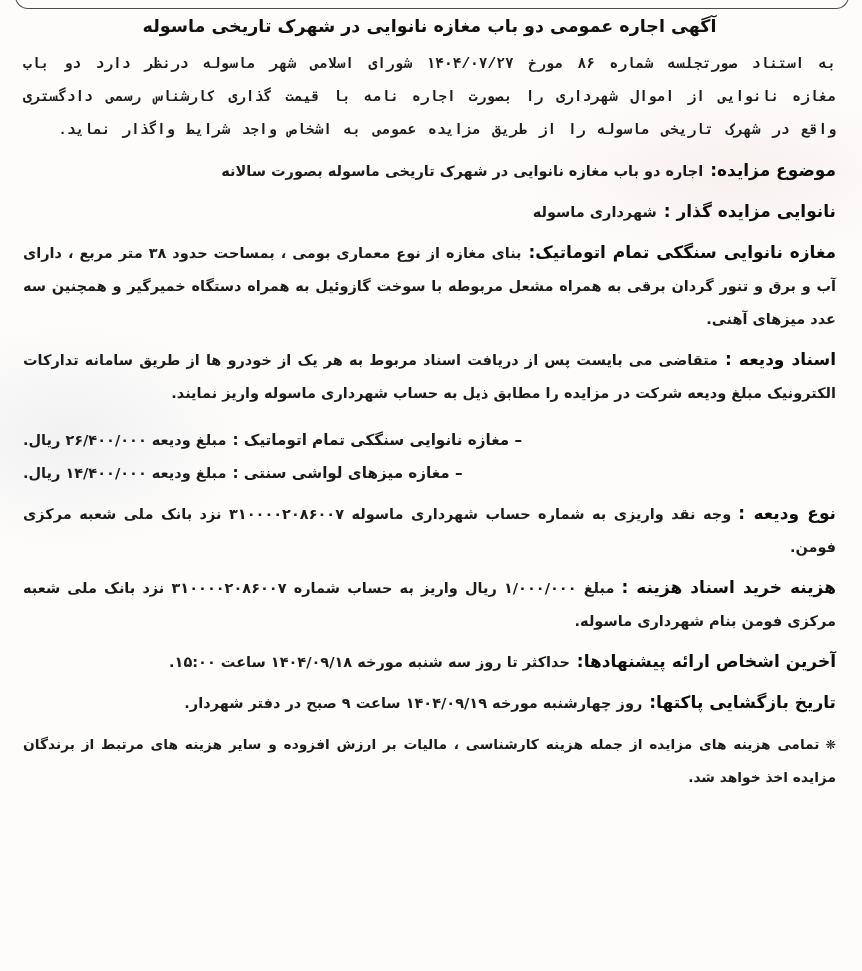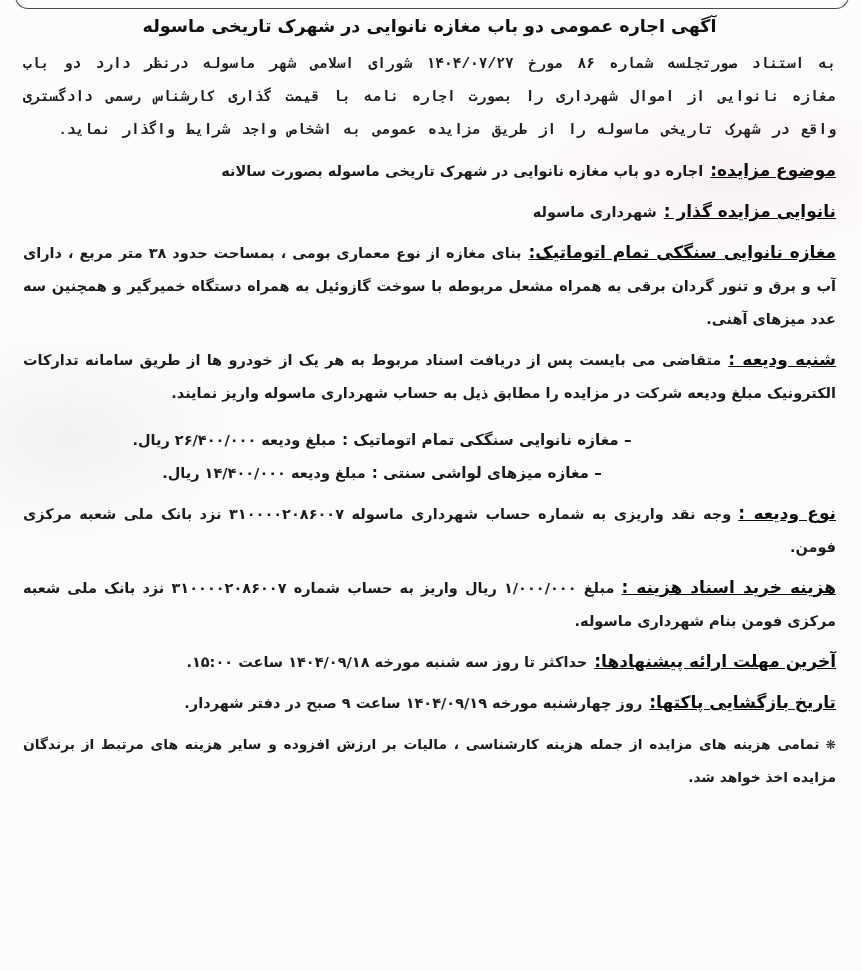--- a/index.html
+++ b/index.html
@@ -44,26 +44,25 @@
     font-size:14.5px;
     line-height:33px;
     text-align:justify;
   }
   p.intro{margin-top:7px; word-spacing:3px;font-family:Liberation Mono, monospace;}
   p.sec{margin-top:7px;}
   .lbl{
     font-size:17px;
     margin-left:7px;
     color:#0e0e0e;
-    text-decoration:underline;
   }
   p.dash{
     margin-top:14px;
     padding-right:95px;
-    text-align:center;
+    text-align:left;
   }
   p.dash + p.dash{margin-top:0;}
   .dash .lbl-sm{
     font-size:15.2px;
     margin-left:6px;
   }
   p.note{
     margin-top:8px;
     font-size:13.8px;
     line-height:33px;
@@ -90,41 +89,41 @@
   <p class="sec">
     <span class="lbl">نانوایی مزایده گذار :</span><span>شهرداری ماسوله</span>
   </p>
 
   <p class="sec">
     <span class="lbl">مغازه نانوایی سنگکی تمام اتوماتیک:</span><span>بنای مغازه از نوع معماری بومی ، بمساحت حدود ۳۸ متر مربع ، دارای آب و برق و تنور گردان برقی به همراه مشعل مربوطه با سوخت گازوئیل به همراه دستگاه خمیرگیر و همچنین سه عدد میزهای آهنی.</span>
   </p>
 
 
   <p class="sec">
-    <span class="lbl">شنبه ودیعه :</span><span>متقاضی می بایست پس از دریافت اسناد مربوط به هر یک از خودرو ها از طریق سامانه تدارکات الکترونیک مبلغ ودیعه شرکت در مزایده را مطابق ذیل به حساب شهرداری ماسوله واریز نمایند.</span>
+    <span class="lbl">اسناد ودیعه :</span><span>متقاضی می بایست پس از دریافت اسناد مربوط به هر یک از خودرو ها از طریق سامانه تدارکات الکترونیک مبلغ ودیعه شرکت در مزایده را مطابق ذیل به حساب شهرداری ماسوله واریز نمایند.</span>
   </p>
 
   <p class="dash">
     <span class="lbl-sm">– مغازه نانوایی سنگکی تمام اتوماتیک :</span><span>مبلغ ودیعه ۲۶/۴۰۰/۰۰۰ ریال.</span>
   </p>
   <p class="dash">
     <span class="lbl-sm">– مغازه میزهای لواشی سنتی :</span><span>مبلغ ودیعه ۱۴/۴۰۰/۰۰۰ ریال.</span>
   </p>
 
   <p class="sec">
     <span class="lbl">نوع ودیعه :</span><span>وجه نقد واریزی به شماره حساب شهرداری ماسوله ۳۱۰۰۰۰۲۰۸۶۰۰۷ نزد بانک ملی شعبه مرکزی فومن.</span>
   </p>
 
   <p class="sec">
     <span class="lbl">هزینه خرید اسناد هزینه :</span><span>مبلغ ۱/۰۰۰/۰۰۰ ریال واریز به حساب شماره ۳۱۰۰۰۰۲۰۸۶۰۰۷ نزد بانک ملی شعبه مرکزی فومن بنام شهرداری ماسوله.</span>
   </p>
 
 
   <p class="sec">
-    <span class="lbl">آخرین مهلت ارائه پیشنهادها:</span><span>حداکثر تا روز سه شنبه مورخه ۱۴۰۴/۰۹/۱۸ ساعت ۱۵:۰۰.</span>
+    <span class="lbl">آخرین اشخاص ارائه پیشنهادها:</span><span>حداکثر تا روز سه شنبه مورخه ۱۴۰۴/۰۹/۱۸ ساعت ۱۵:۰۰.</span>
   </p>
 
   <p class="sec">
     <span class="lbl">تاریخ بازگشایی پاکتها:</span><span>روز چهارشنبه مورخه ۱۴۰۴/۰۹/۱۹ ساعت ۹ صبح در دفتر شهردار.</span>
   </p>
 
 
   <p class="note">
     <span class="marker">❋</span><span>تمامی هزینه های مزایده از جمله هزینه کارشناسی ، مالیات بر ارزش افزوده و سایر هزینه های مرتبط از برندگان مزایده اخذ خواهد شد.</span>
   </p>

